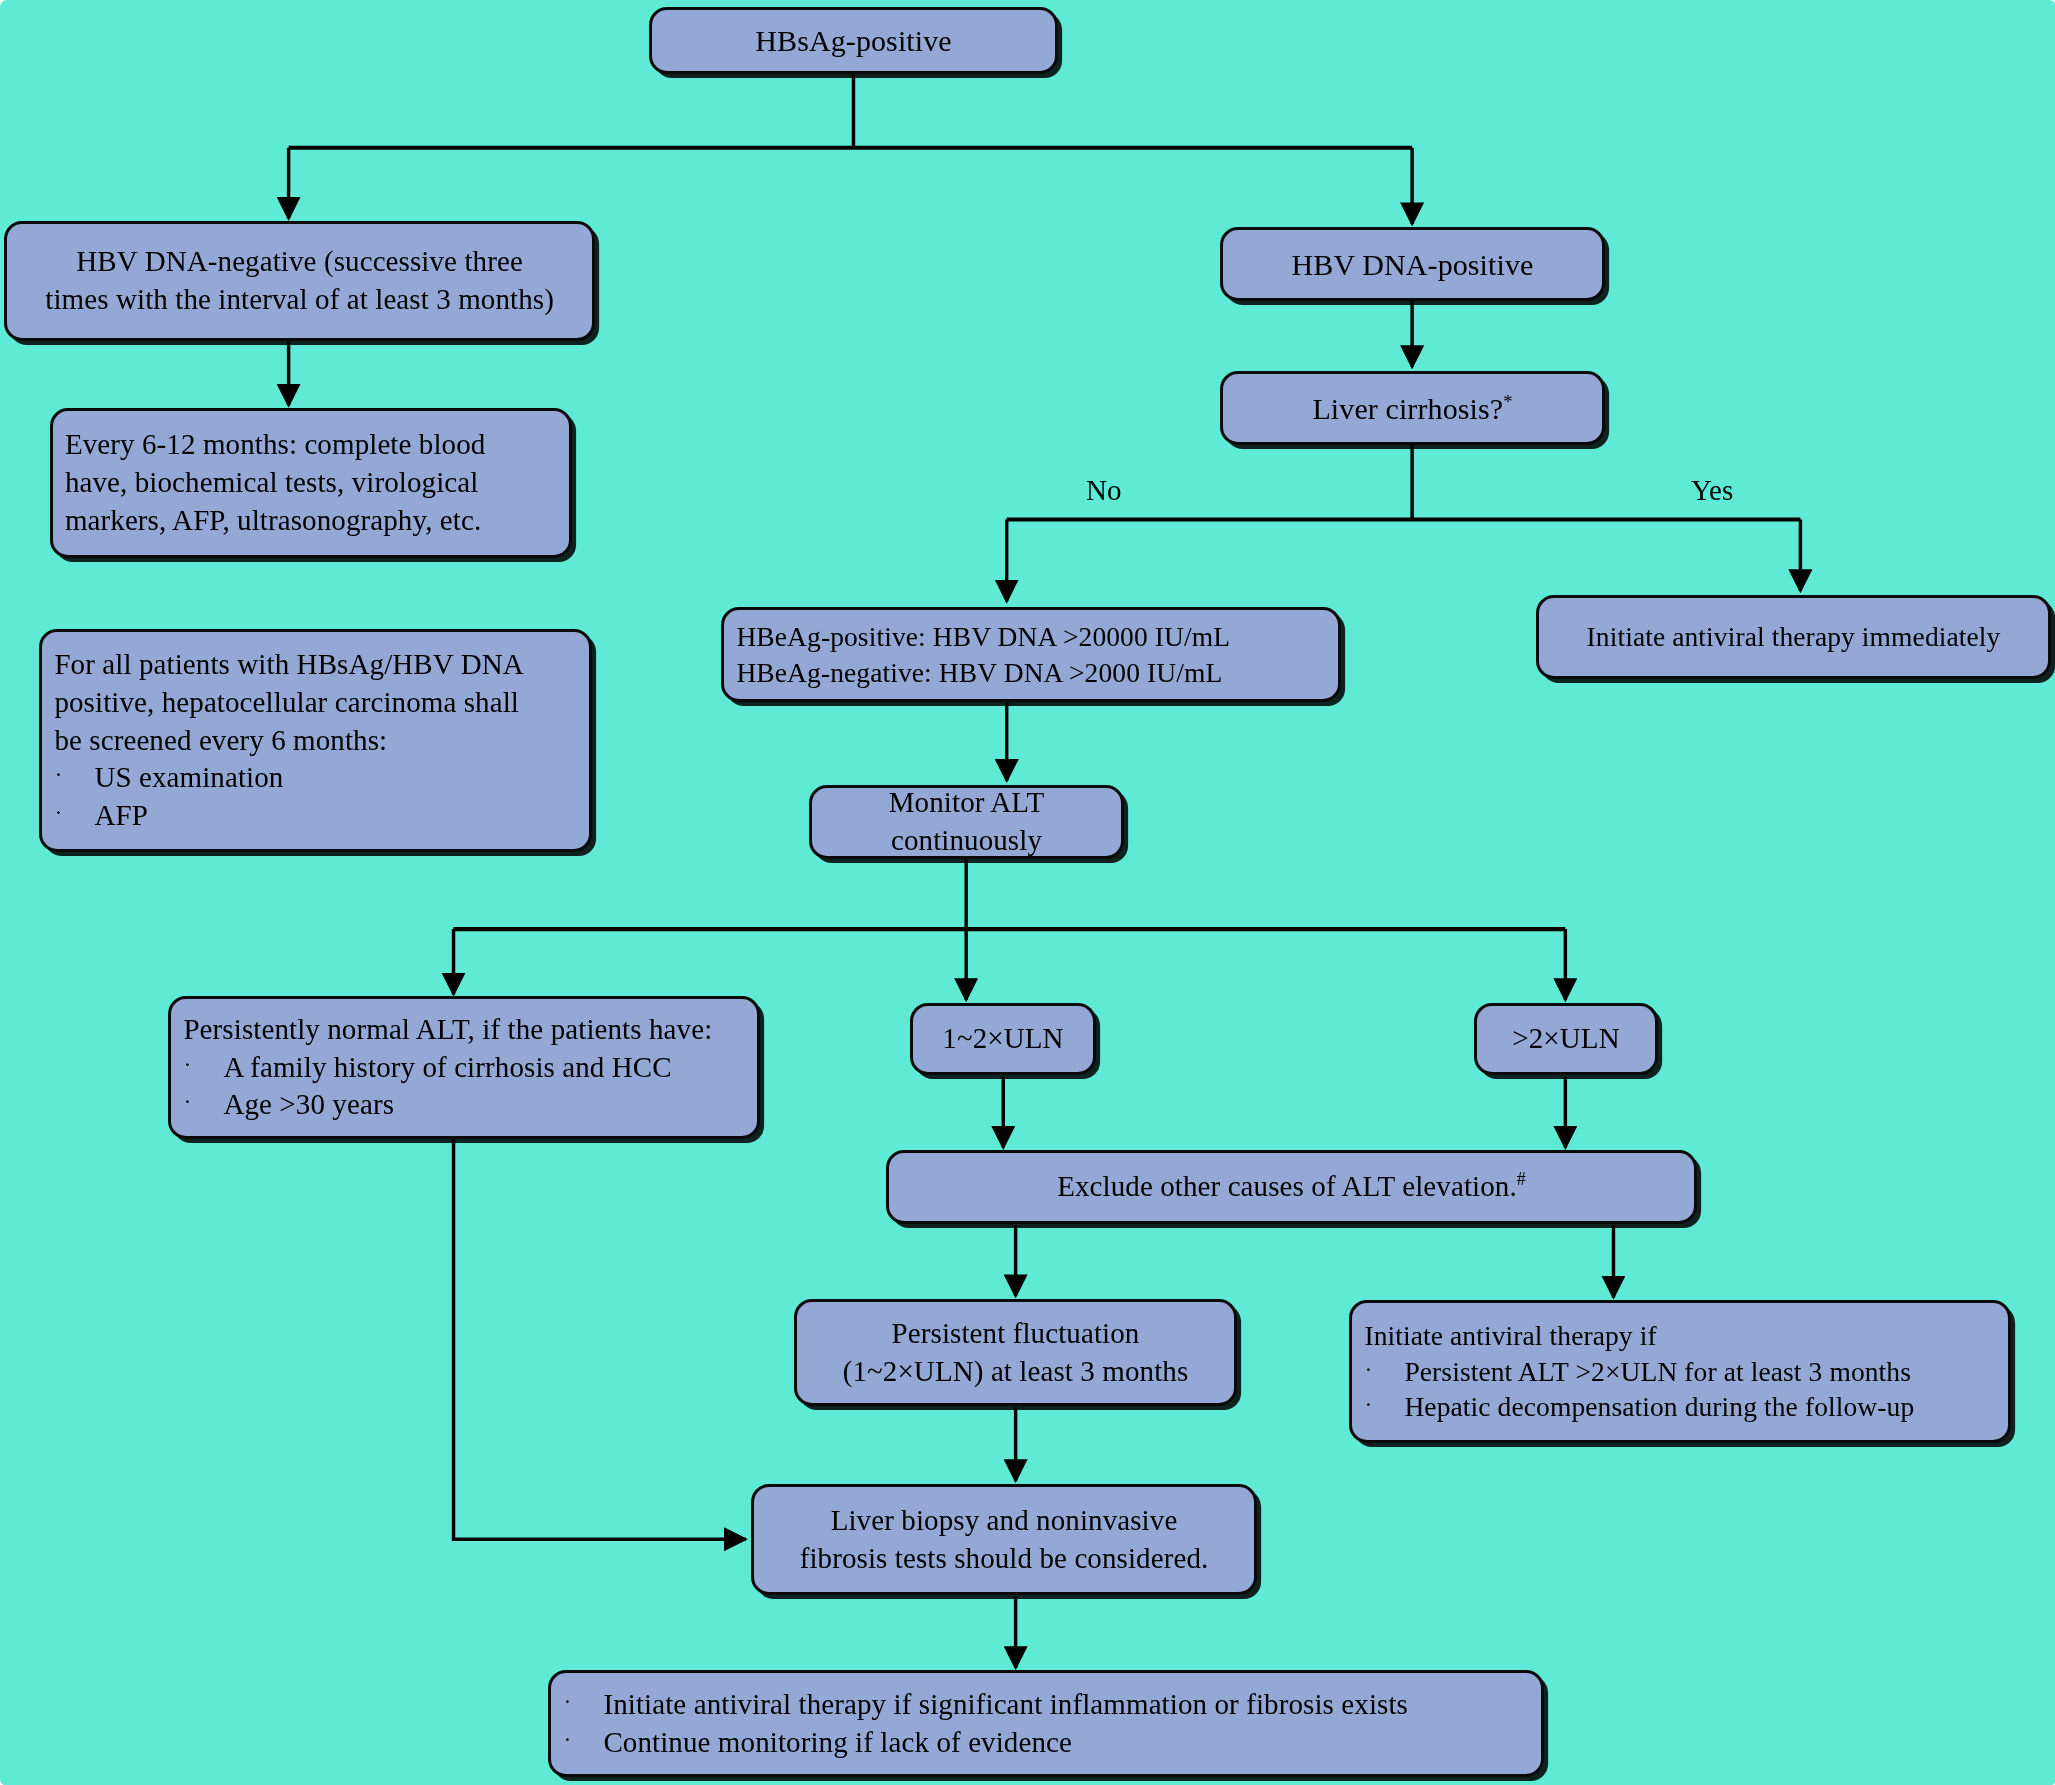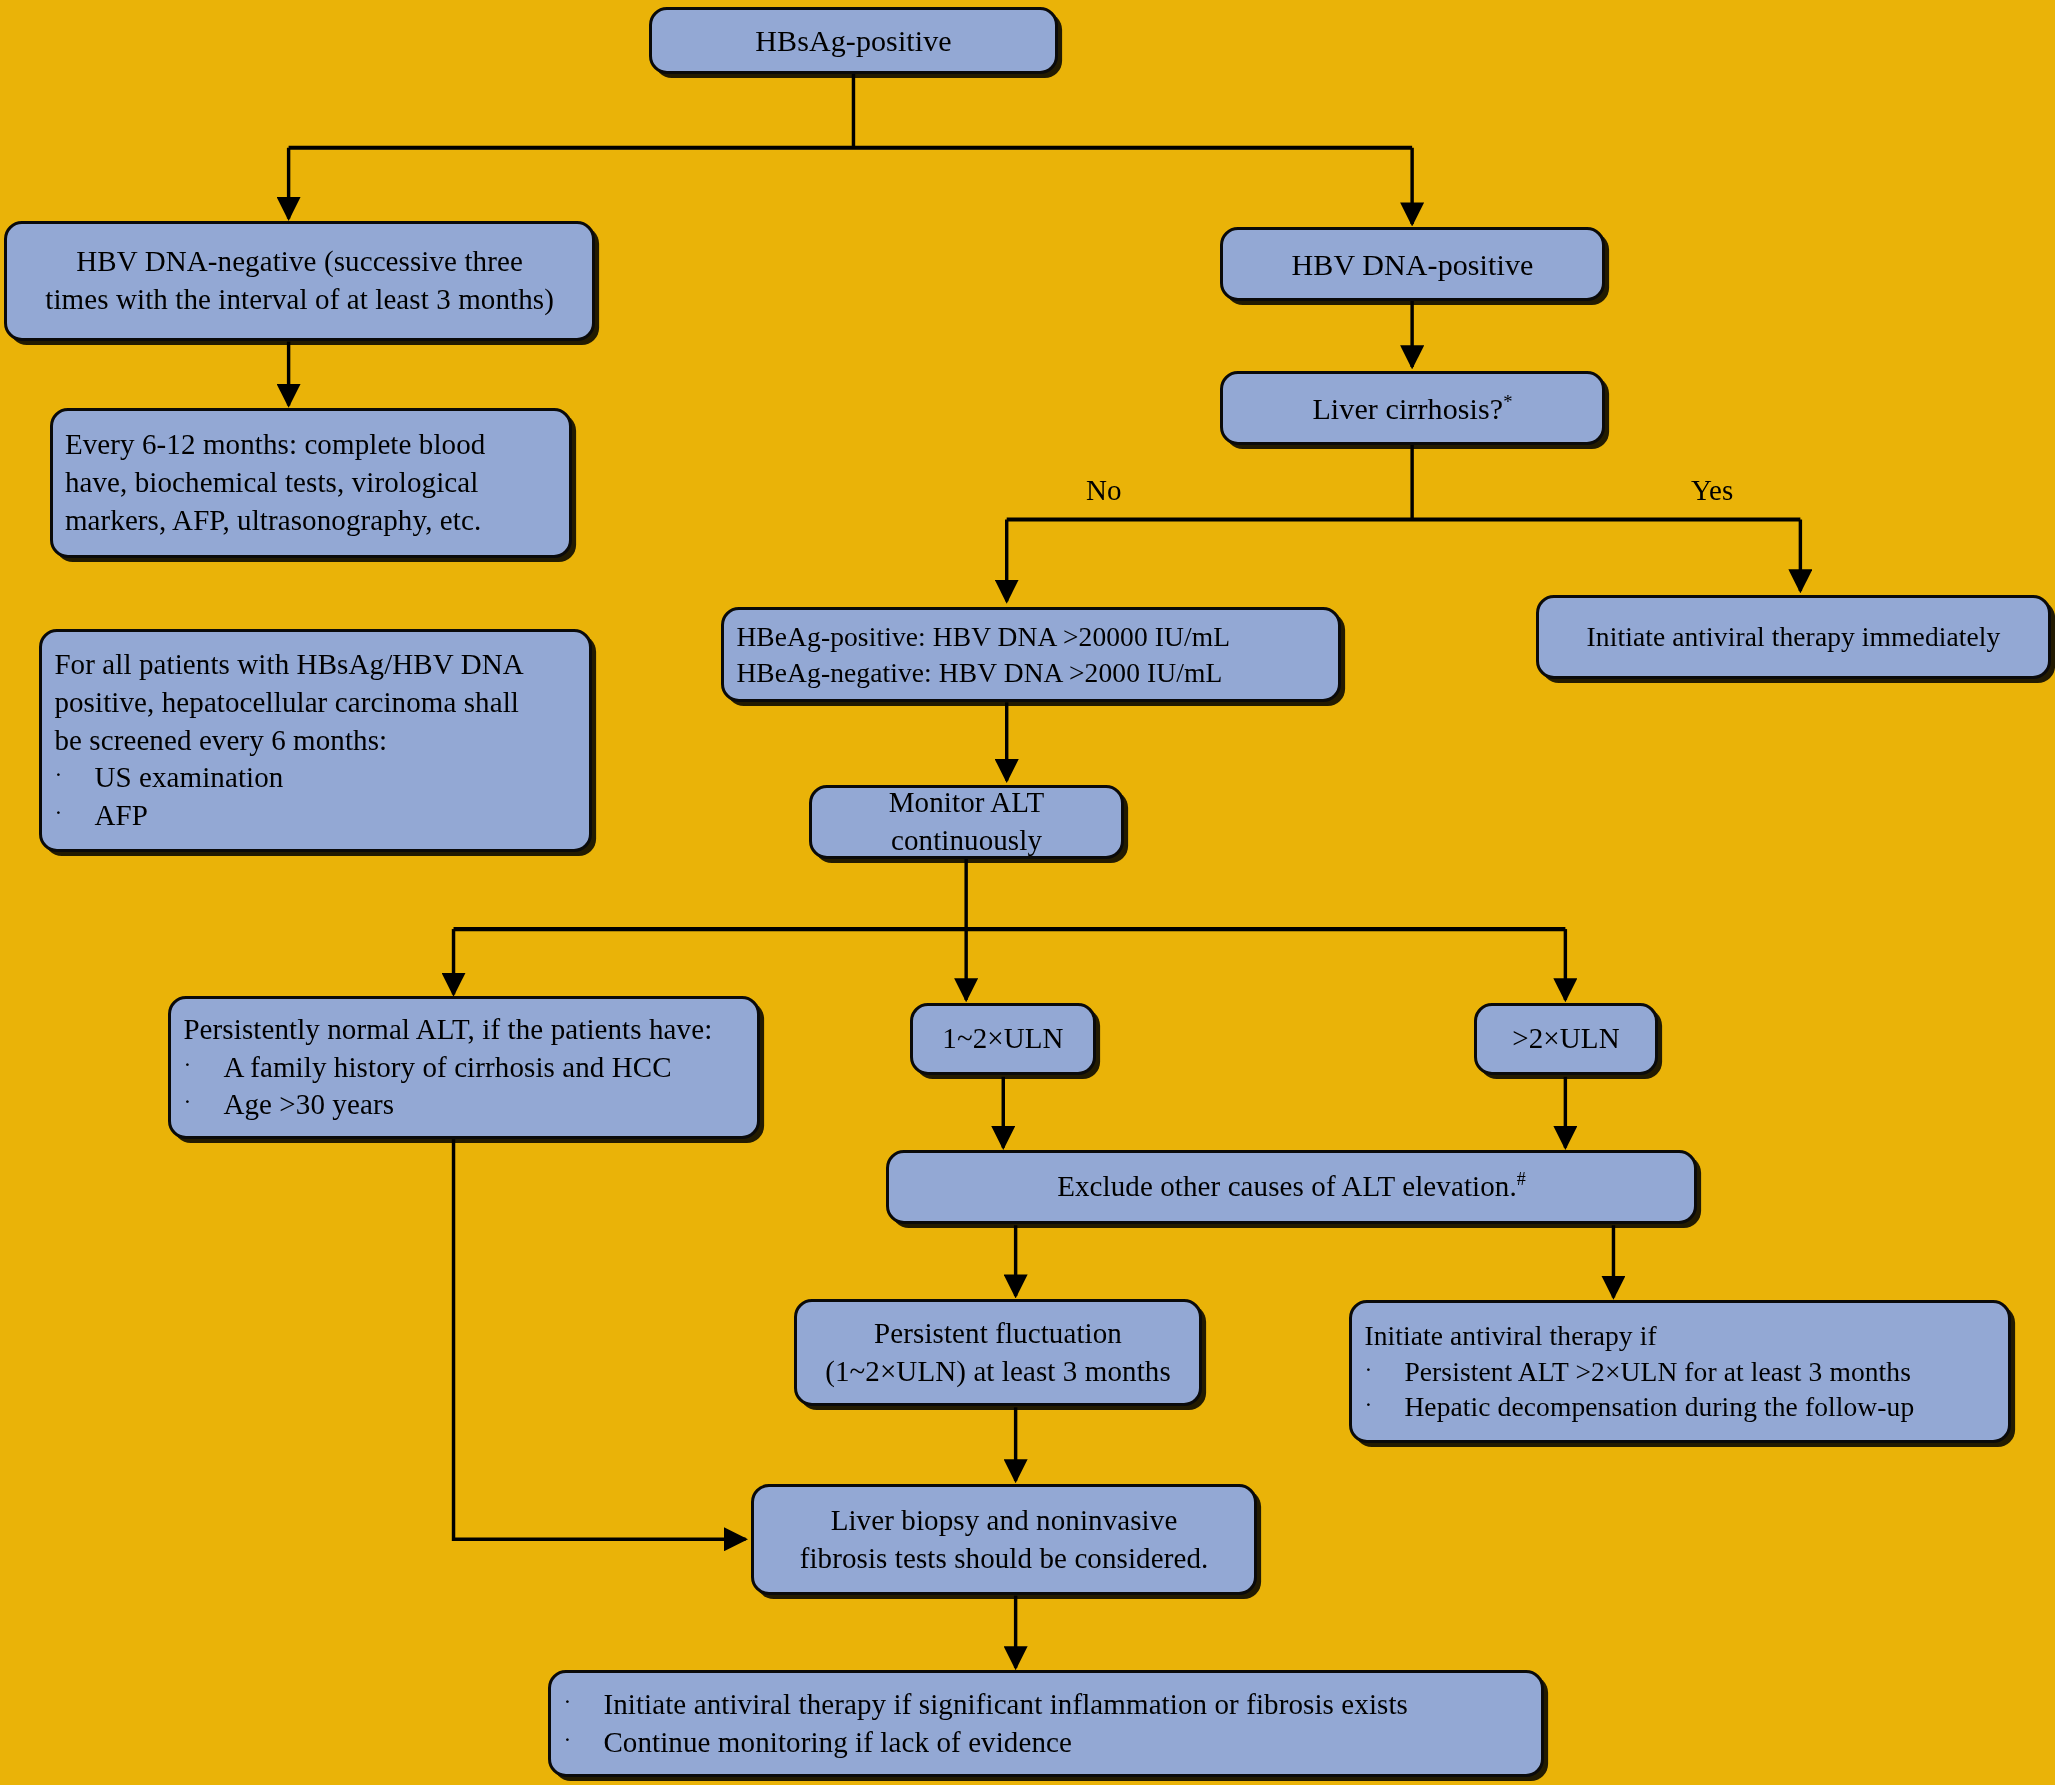--- a/index.html
+++ b/index.html
@@ -9,22 +9,23 @@
     background: #ffffff;
   }
   body {
     font-family: "Liberation Serif", "DejaVu Serif", serif;
     color: #000000;
   }
   #canvas {
     position: relative;
     width: 2056px;
     height: 1786px;
-    background: #eab308;
+    background: #5eead4;
     overflow: hidden;
+    border-radius: 7px;
   }
   svg#edges {
     position: absolute;
     left: 0;
     top: 0;
     width: 2056px;
     height: 1786px;
     pointer-events: none;
   }
   .node {
@@ -220,21 +221,21 @@
   <div class="node center" style="left:1474px; top:1003px; width:184px; height:72px;">
     <div class="pad fs-42">&gt;2×ULN</div>
   </div>
 
   <div class="node center" style="left:886px; top:1150px; width:811px; height:74px;">
     <div class="pad fs-42">
       <span>Exclude other causes of ALT elevation.</span><sup>#</sup>
     </div>
   </div>
 
-  <div class="node center" style="left:794px; top:1299px; width:408px; height:107px;">
+  <div class="node center" style="left:794px; top:1299px; width:443px; height:107px;">
     <div class="pad fs-42">
       <span class="line">Persistent fluctuation</span>
       <span class="line">(1~2×ULN) at least 3 months</span>
     </div>
   </div>
 
   <div class="node left" style="left:1327px; top:1300px; width:662px; height:143px;">
     <div class="pad fs-40">
       <span class="line">Initiate antiviral therapy if</span>
       <span class="bullet-row">

